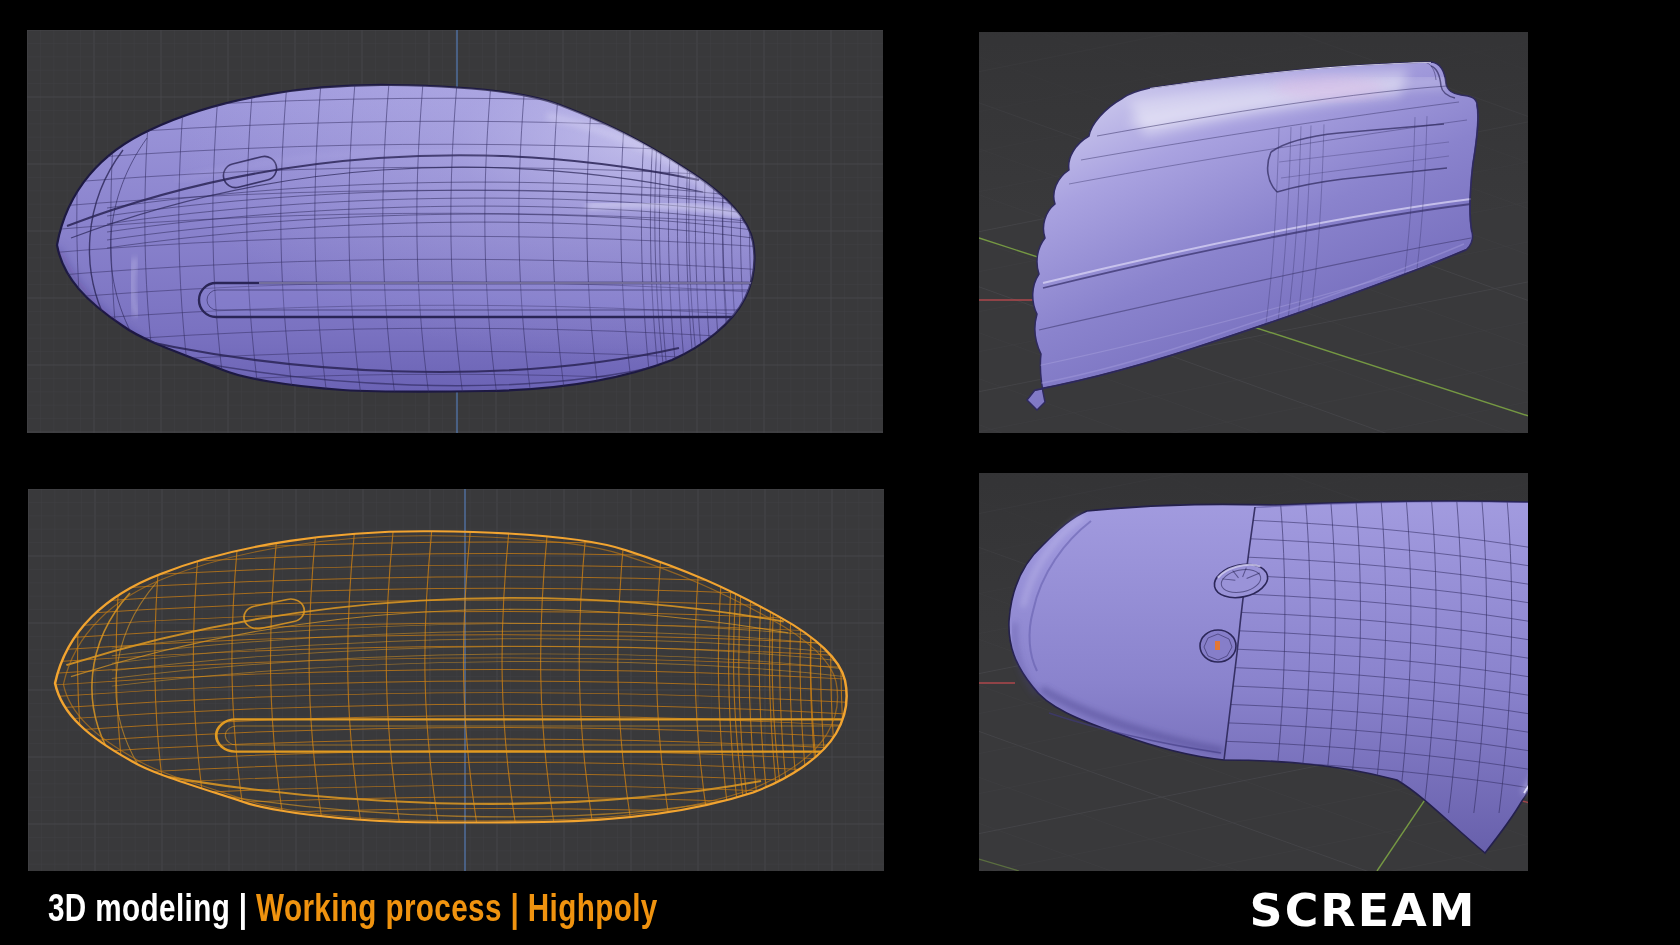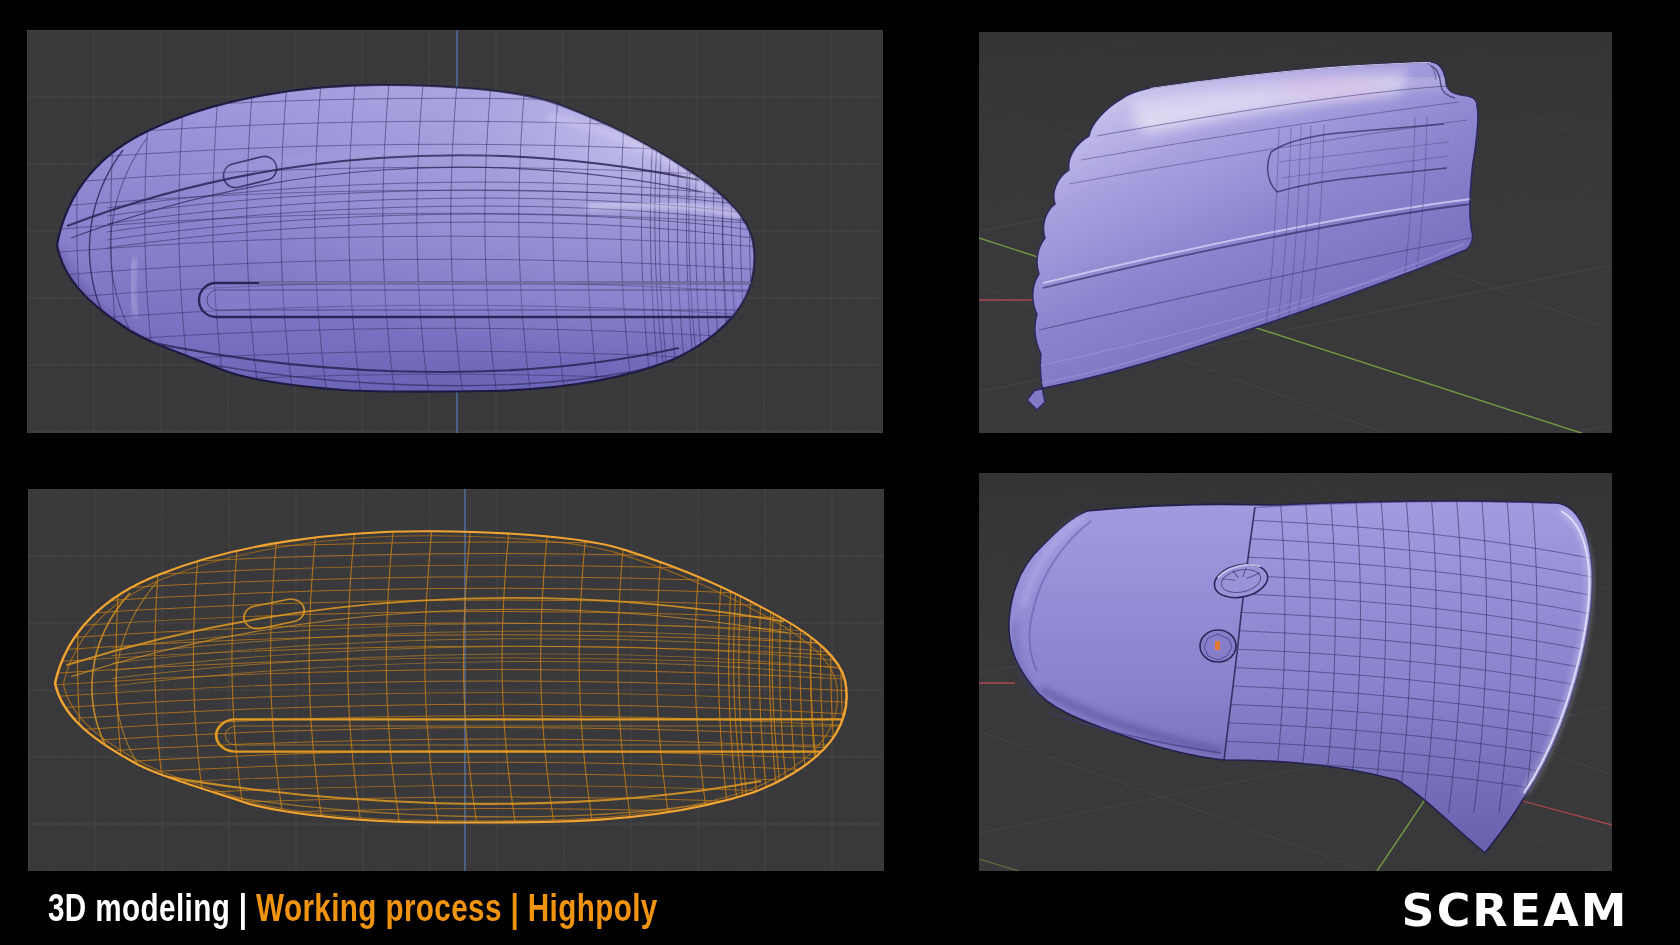--- a/index.html
+++ b/index.html
@@ -1,16 +1,16 @@
 <!DOCTYPE html>
 <html><head>
 <meta charset="utf-8">
 <style>
   html,body{margin:0;padding:0;background:#000;}
-  #stage{position:relative;width:1680px;height:945px;background:#000;overflow:hidden;
+  #stage{position:relative;width:1528px;height:945px;background:#000;overflow:hidden;
          font-family:"Liberation Sans",sans-serif;}
   .vp{position:absolute;overflow:hidden;background:#39393b;}
   .vp svg{display:block;width:100%;height:100%;}
   #vp-tl{left:27px;top:30px;width:856px;height:403px;}
   #vp-tr{left:979px;top:32px;width:633px;height:401px;}
   #vp-bl{left:28px;top:489px;width:856px;height:382px;}
   #vp-br{left:979px;top:473px;width:633px;height:398px;}
   #caption{position:absolute;left:48px;top:887px;font-size:38px;font-weight:700;
            white-space:nowrap;transform:scaleX(.78);transform-origin:left center;
            letter-spacing:.5px;}

